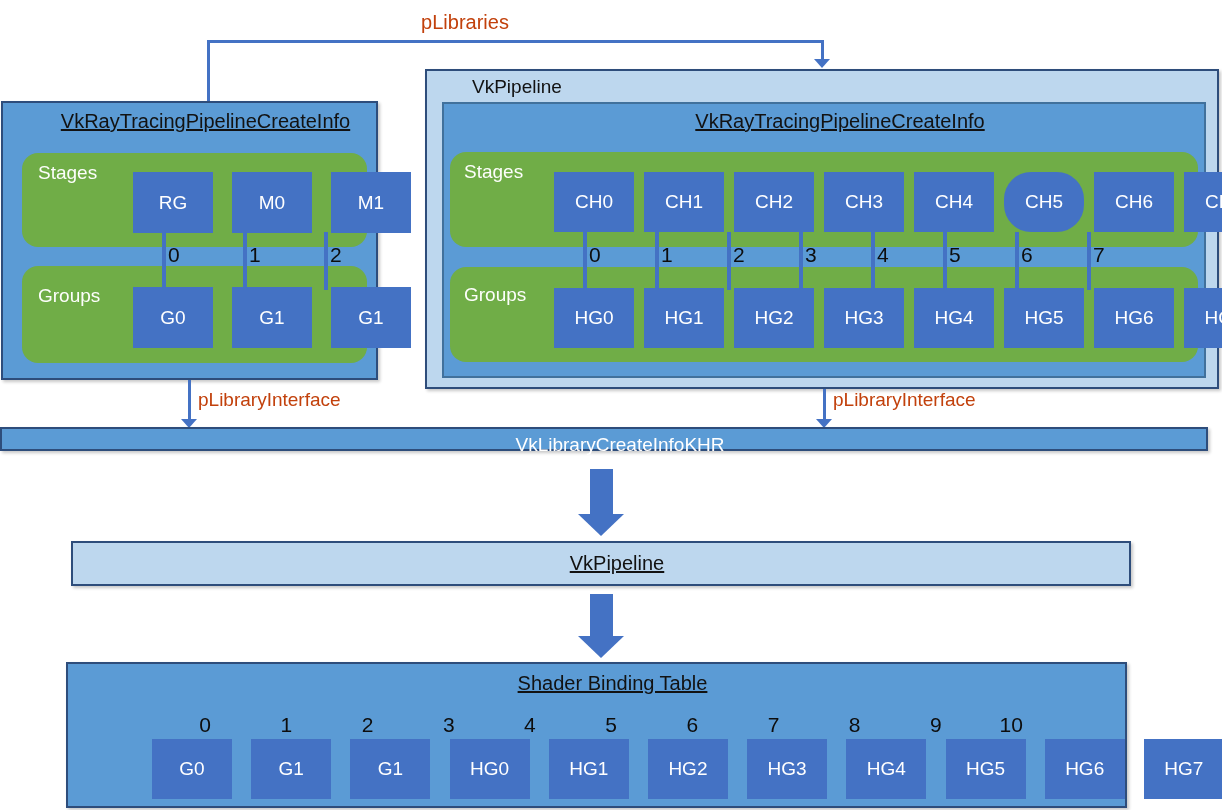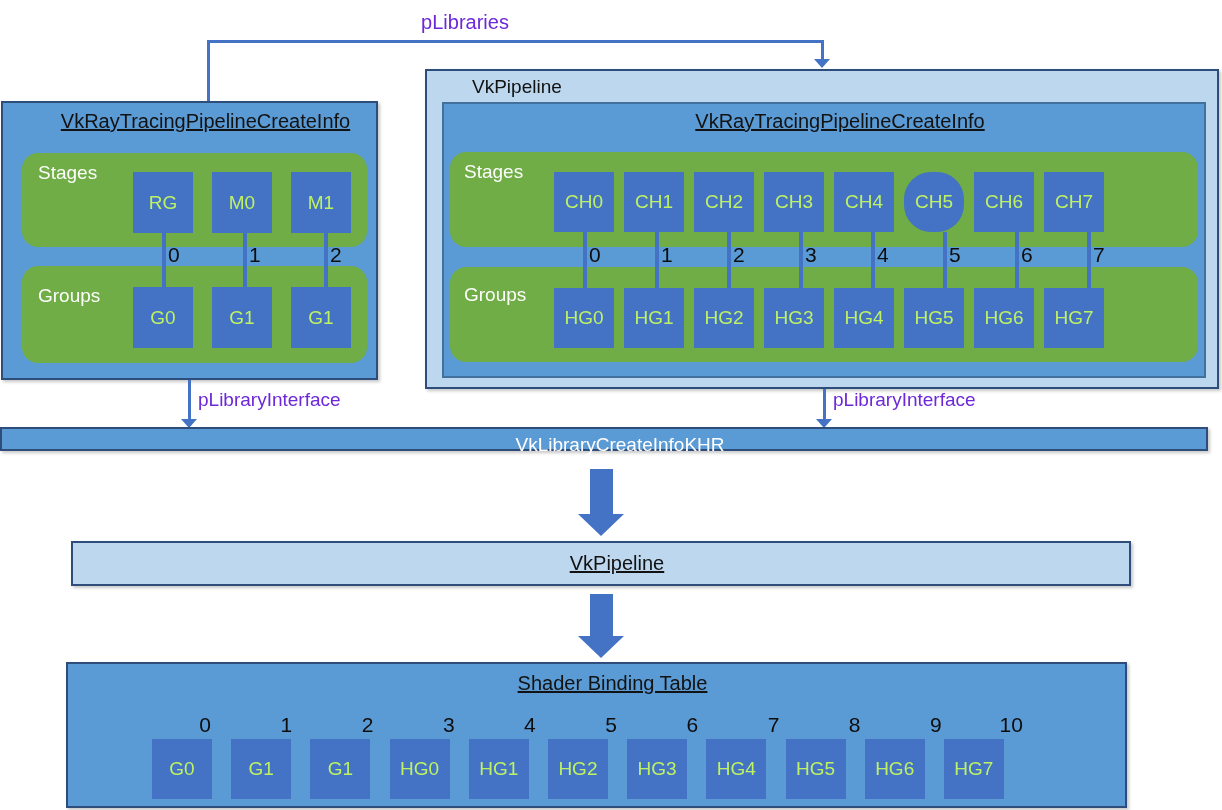--- a/index.html
+++ b/index.html
@@ -17,35 +17,35 @@
   .box{box-sizing:border-box;border:2px solid var(--border);}
   .shadow{box-shadow:2px 2px 3px rgba(0,0,0,0.22);}
   .mblue{background:var(--medium-blue);}
   .lblue{background:var(--light-blue);}
   .title-dark{color:#121212;font-size:20px;text-align:center;text-decoration:underline;}
   .title-white{color:#fff;font-size:19px;text-align:center;}
   .corner-label{color:#121212;font-size:19px;}
   .green-box{position:absolute;background:var(--green);border-radius:16px;z-index:1;}
   .green-label{position:absolute;color:#fdfefb;font-size:19px;}
   .sq-row{position:absolute;display:flex;z-index:3;}
-  .sq{width:60px;height:61px;background:var(--square-blue);color:#bef264;font-size:19px;
+  .sq{width:80px;height:61px;background:var(--square-blue);color:#ffffff;font-size:19px;
       display:flex;align-items:center;justify-content:center;flex:0 0 auto;}
   .conn-row{position:absolute;display:flex;z-index:2;}
   .conn-cell{position:relative;width:62px;height:58px;flex:0 0 auto;}
   .conn-line{position:absolute;left:29px;top:0;width:4px;height:58px;background:var(--connector);}
   .conn-num{position:absolute;left:35px;top:11px;color:#0d0d0d;font-size:21px;}
   .gap19>.conn-cell,.gap19>.sq{margin-right:19px;}
   .gap196>.conn-cell,.gap196>.sq{margin-right:10px;}
   .gap192>.sq,.gap192>.num-cell{margin-right:19.2px;}
   .gap19>*:last-child,.gap196>*:last-child,.gap192>*:last-child{margin-right:0;}
   .thin-line{position:absolute;background:var(--connector);}
   .arrowhead-down{position:absolute;width:0;height:0;
       border-left:8px solid transparent;border-right:8px solid transparent;
       border-top:9px solid var(--connector);}
-  .flow-label{position:absolute;color:#6d28d9;font-size:19px;white-space:nowrap;}
+  .flow-label{position:absolute;color:#c2410c;font-size:19px;white-space:nowrap;}
   .block-arrow{position:absolute;display:flex;flex-direction:column;align-items:center;width:46px;}
   .block-arrow .stem{width:23px;background:var(--square-blue);}
   .block-arrow .head{width:0;height:0;border-left:23px solid transparent;
       border-right:23px solid transparent;border-top:22px solid var(--square-blue);}
   .num-row{position:absolute;display:flex;z-index:2;}
   .num-cell{width:62px;flex:0 0 auto;text-align:right;padding-right:3px;box-sizing:border-box;
       color:#0d0d0d;font-size:21px;}
 </style>
 </head>
 <body>

